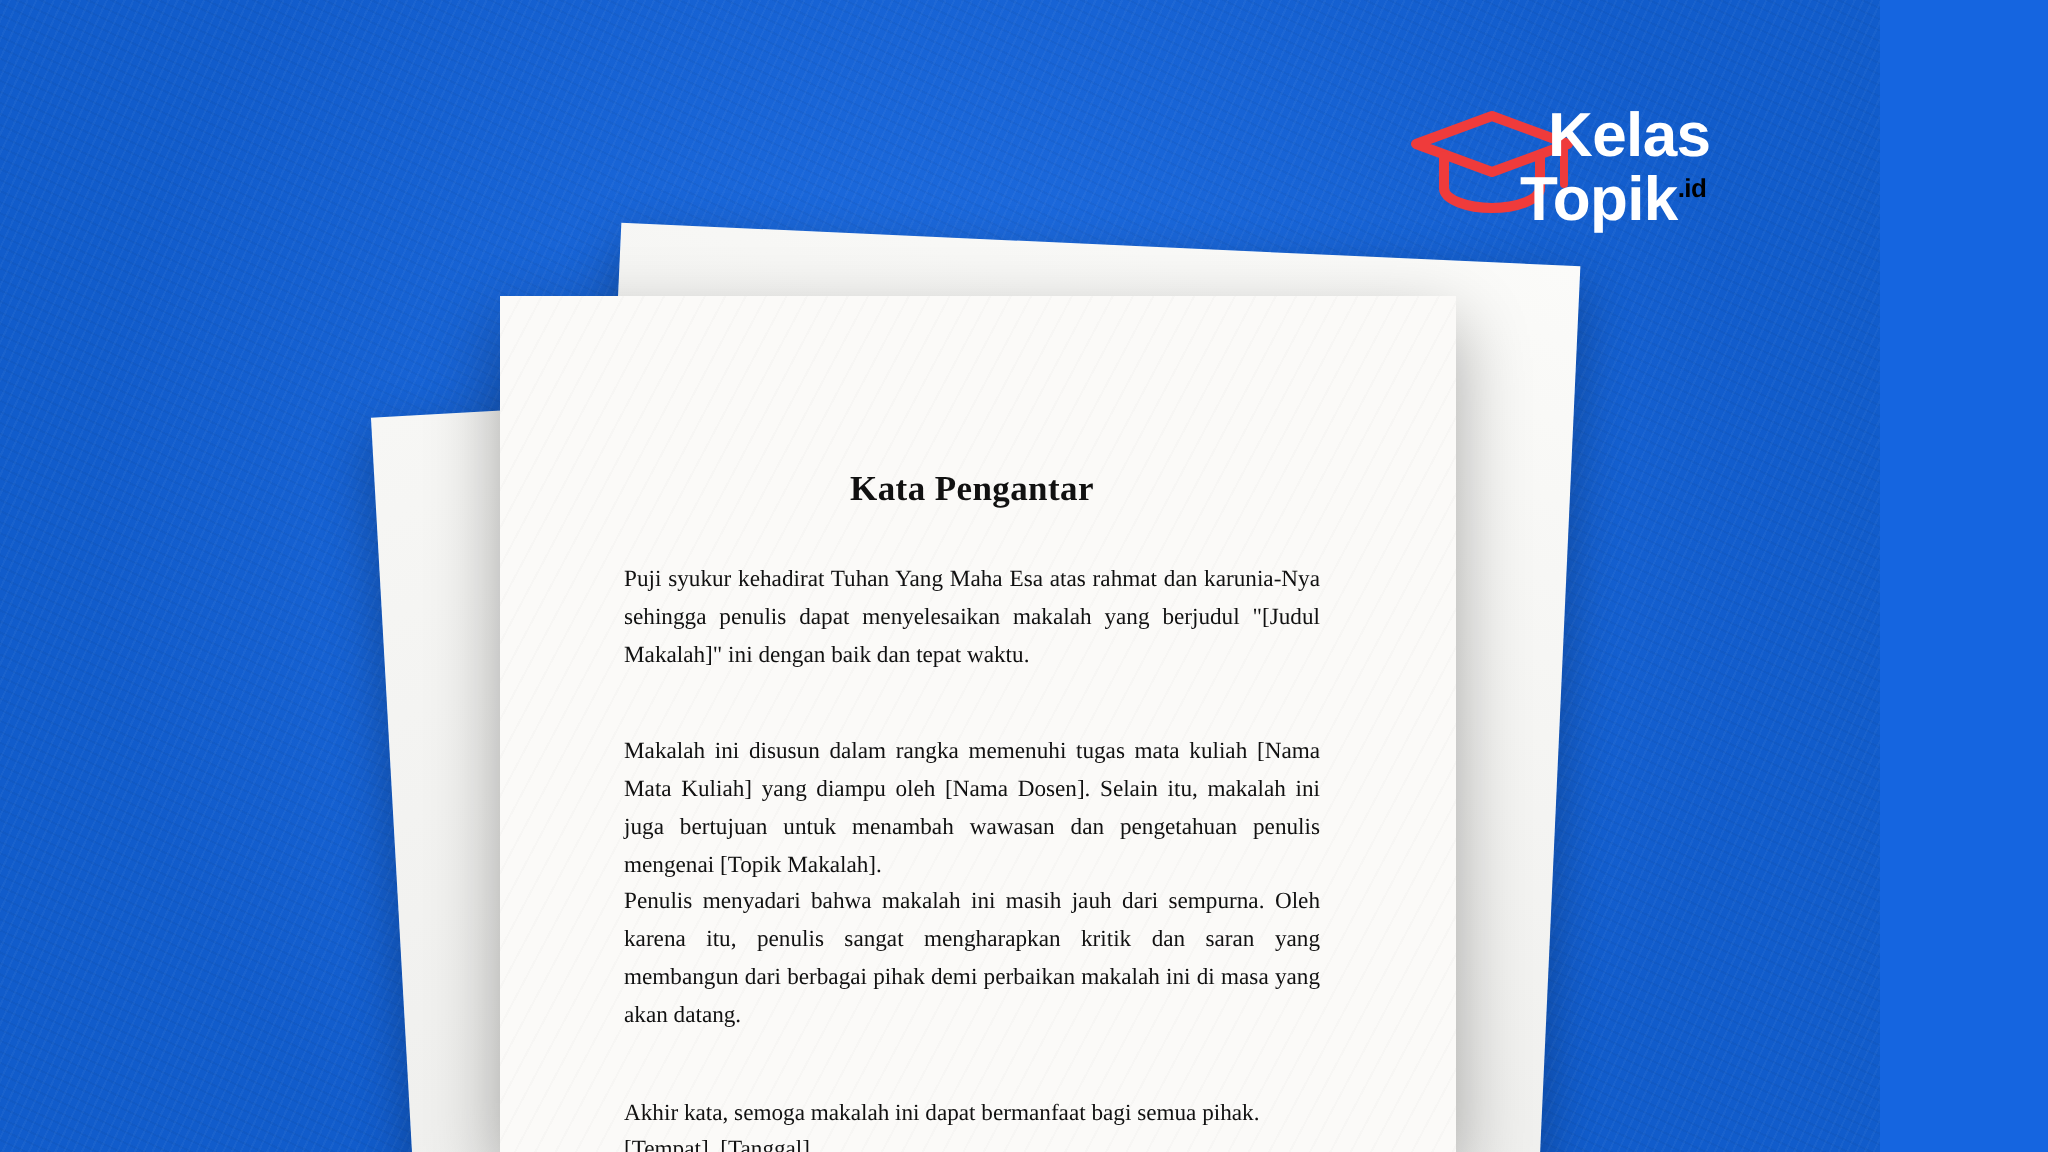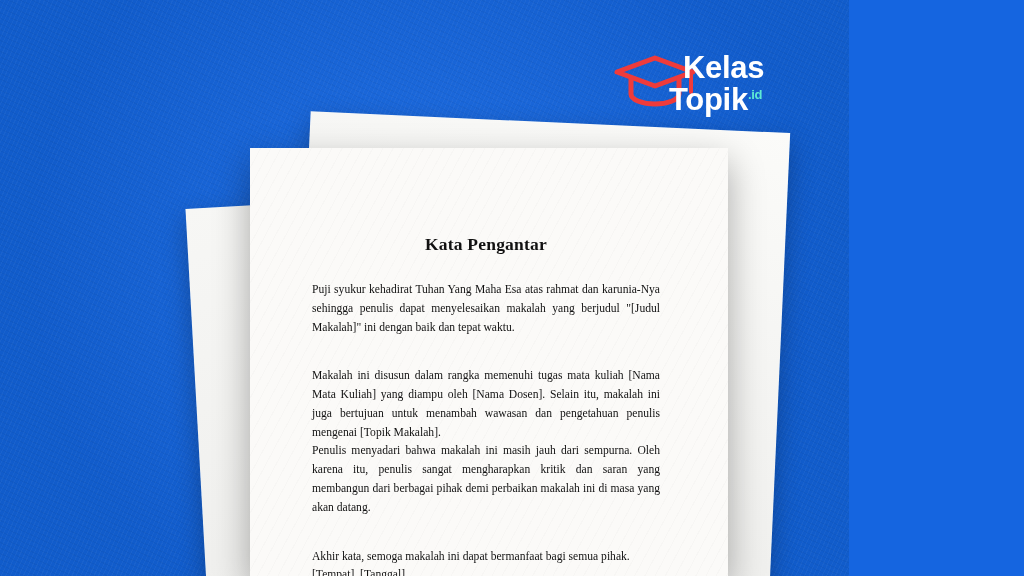--- a/index.html
+++ b/index.html
@@ -9,21 +9,21 @@
   body {
     width: 1024px;
     height: 576px;
     overflow: hidden;
     font-family: "Liberation Serif", serif;
     background: #1565e0;
   }
 
   #stage {
     position: relative;
-    width: 849px;
+    width: 940px;
     height: 576px;
     background: #1366e2;
     overflow: hidden;
   }
 
   
   #stage::before {
     content: "";
     position: absolute;
     inset: 0;
@@ -136,21 +136,21 @@
     line-height: 1.02;
     letter-spacing: -0.3px;
   }
   .logo-text .line2 {
     display: block;
     margin-left: -14px;
   }
   .logo-dot {
     font-size: 13px;
     vertical-align: super;
-    color: #5eead4;
+    color: #000000;
     text-align: center;
   }
 </style>
 </head>
 <body>
 
 <div id="stage">
 
   <div class="sheet sheet-back-left"></div>
   <div class="sheet sheet-back-right"></div>

